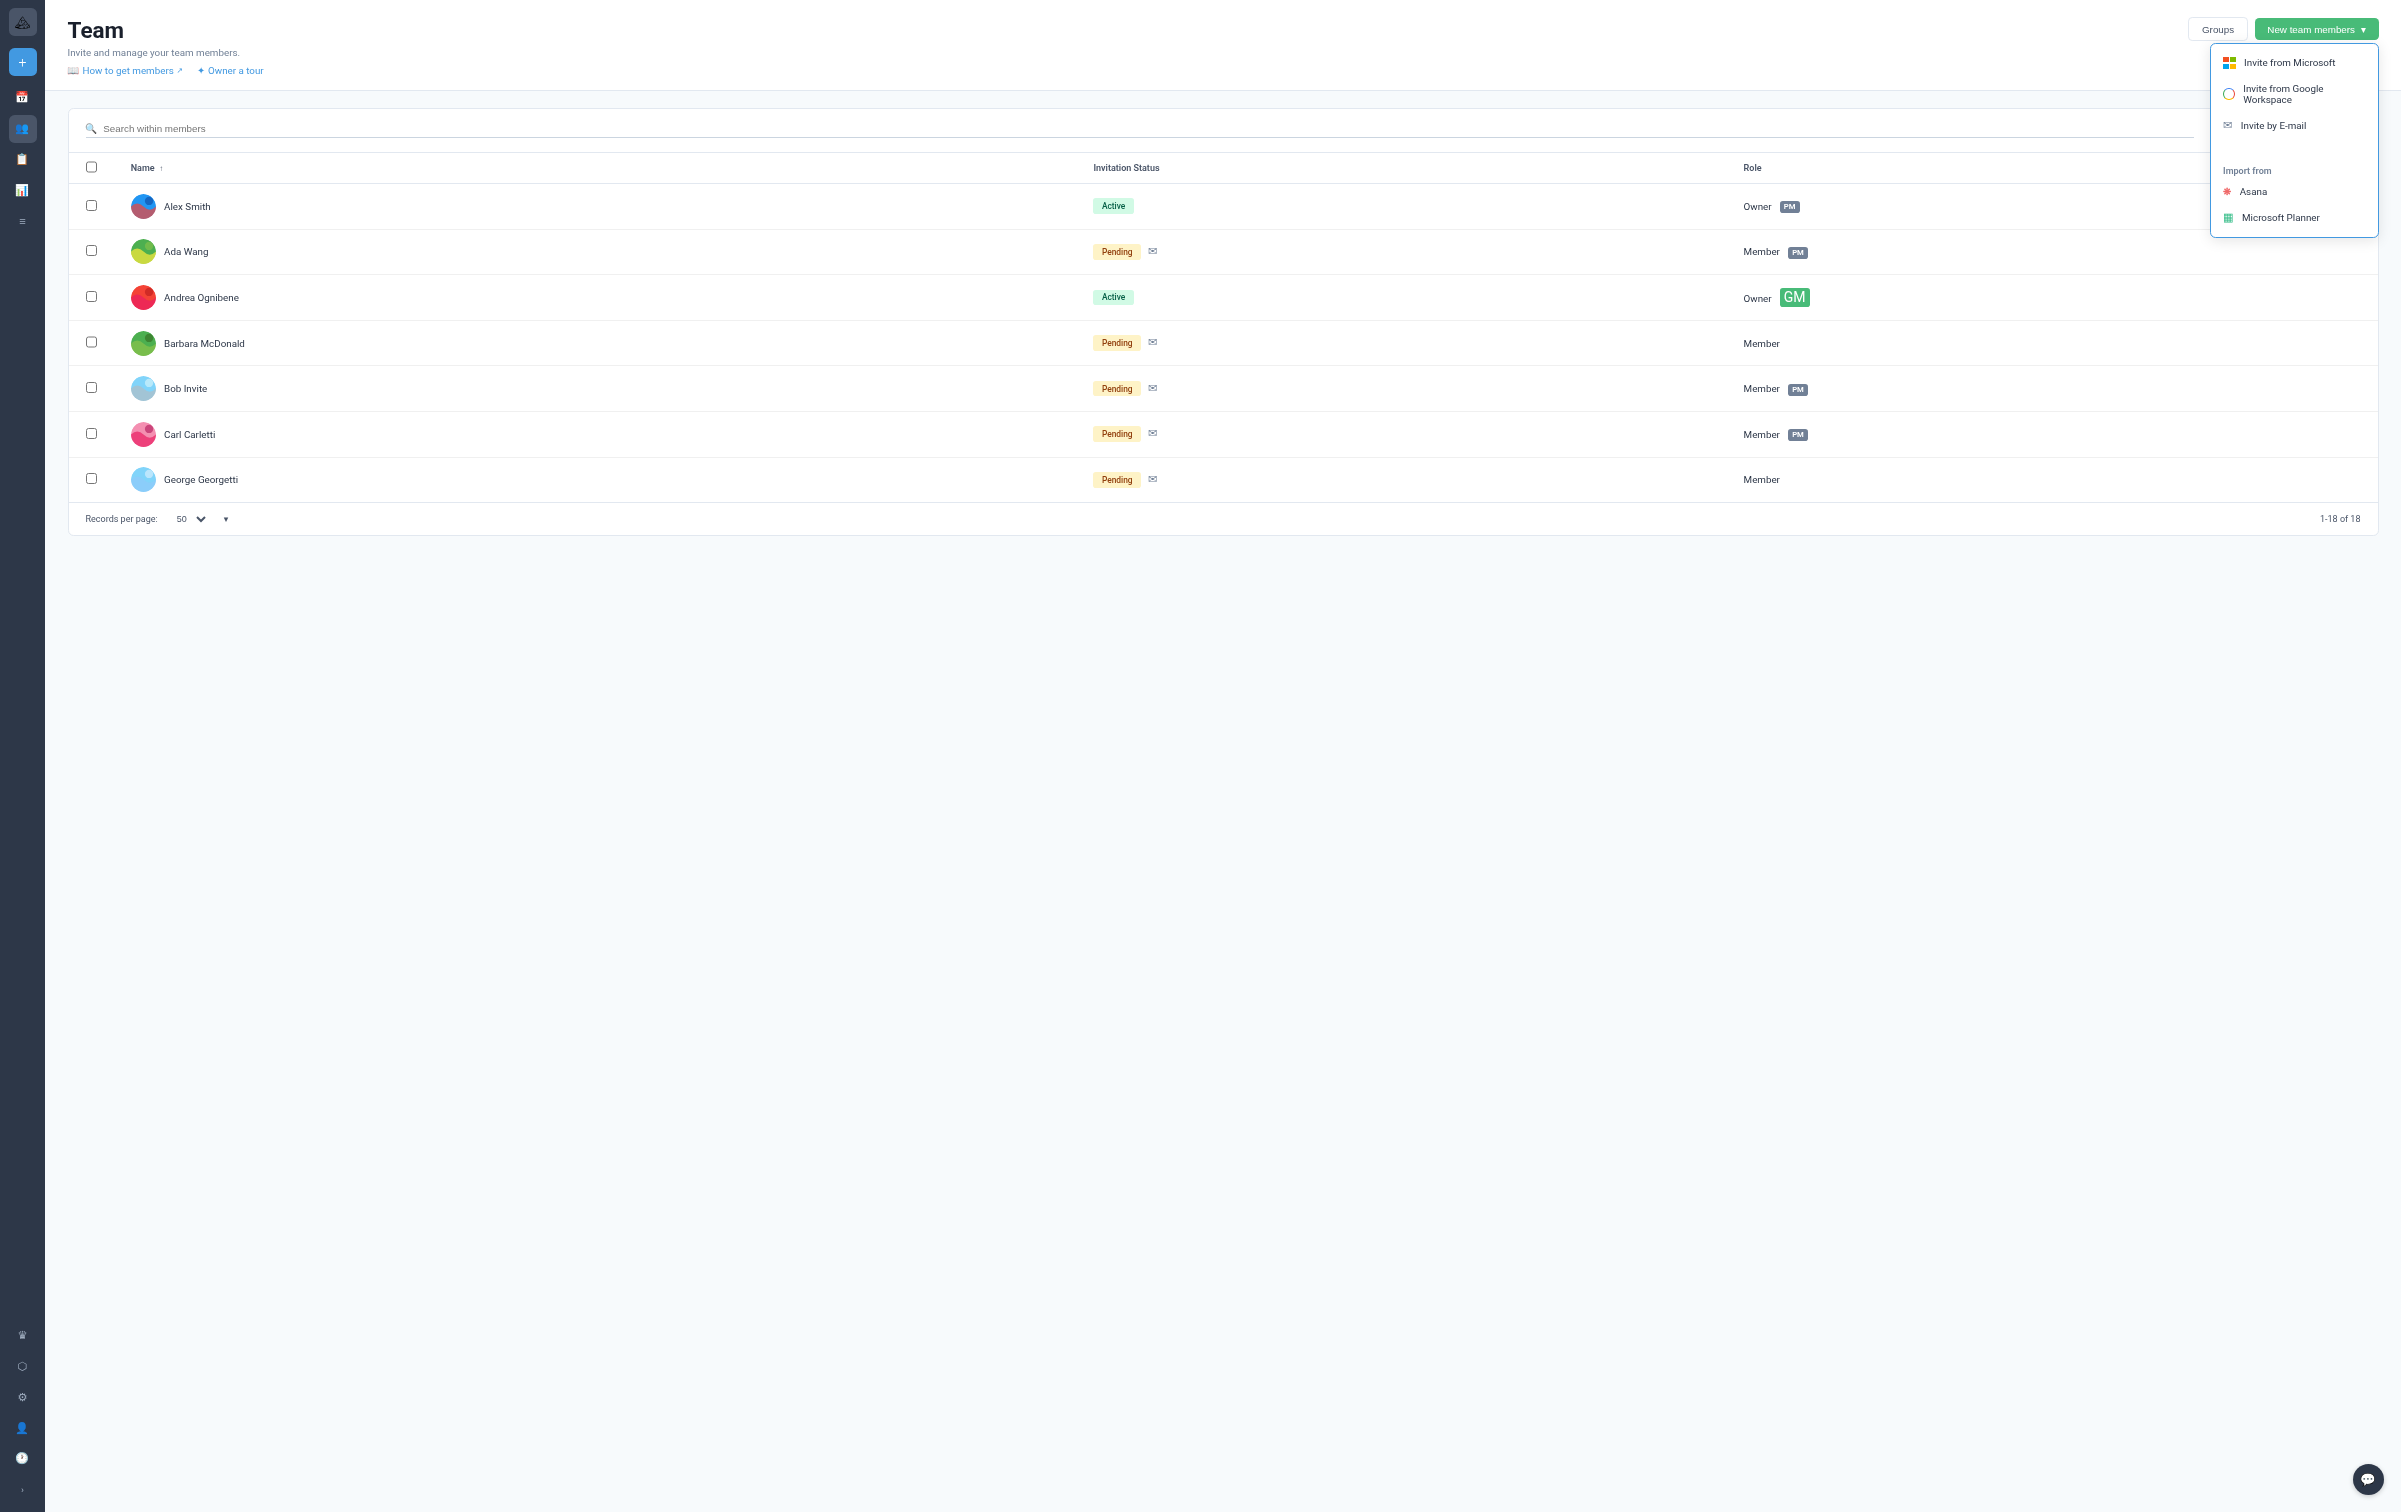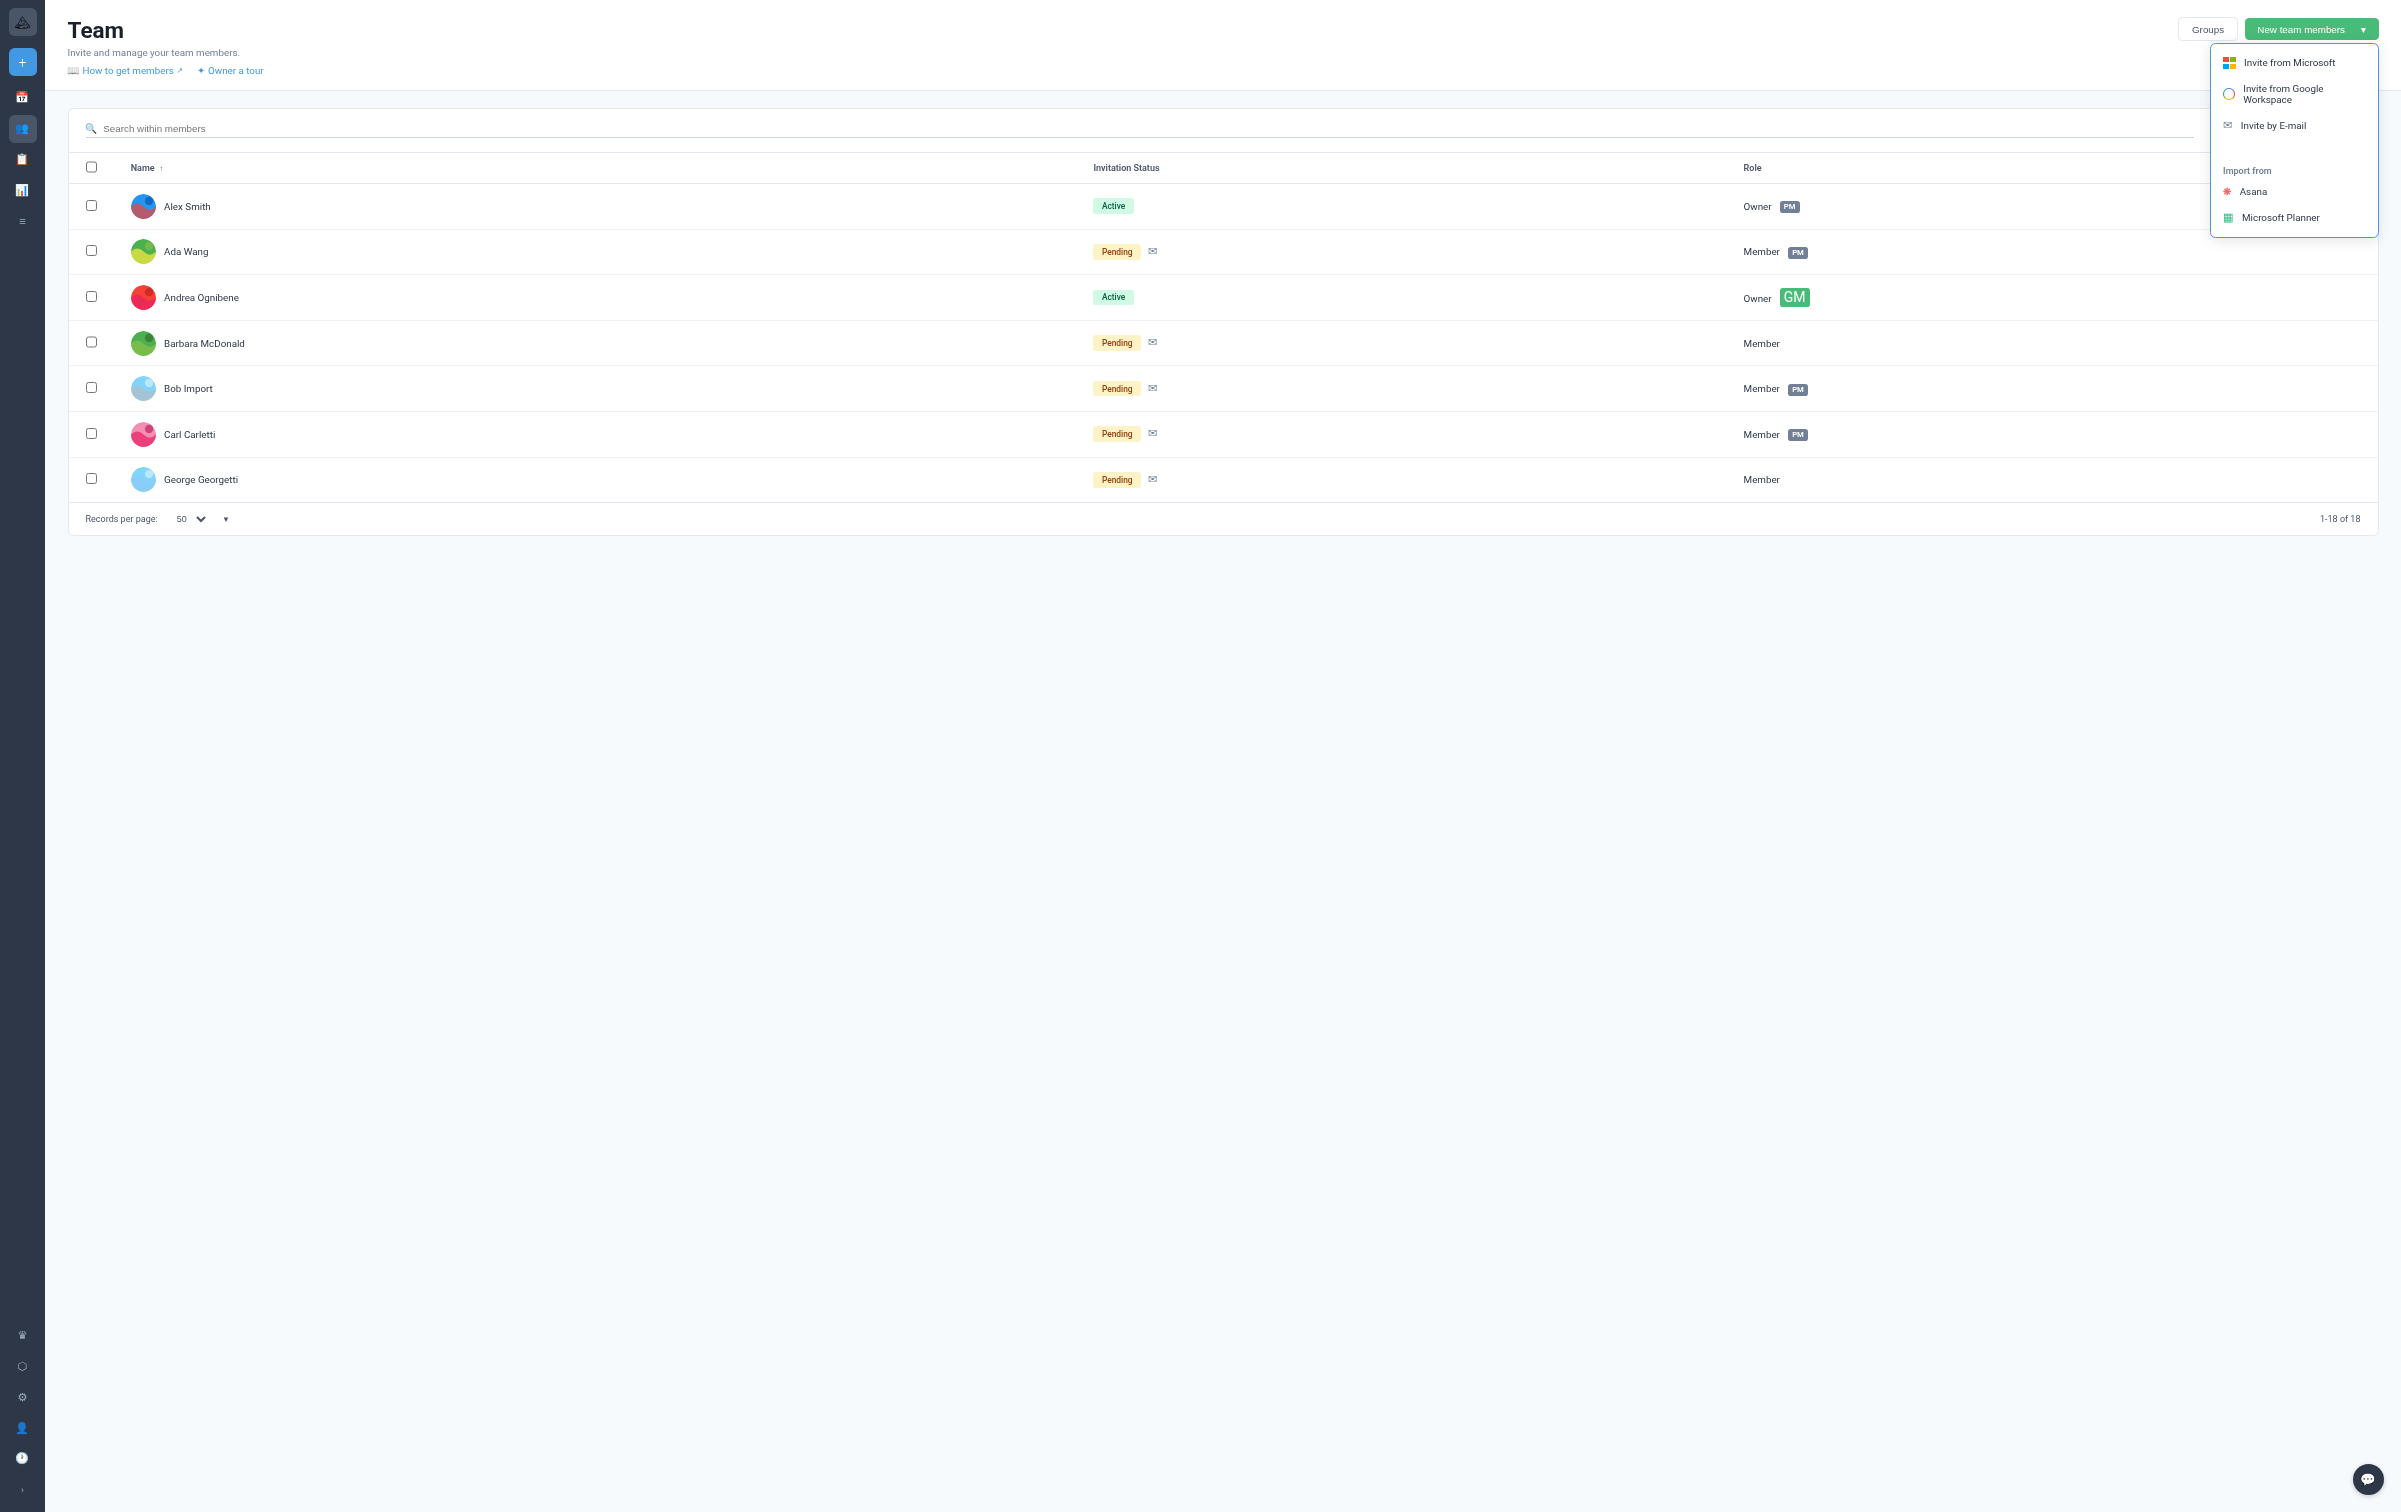--- a/index.html
+++ b/index.html
@@ -78,21 +78,21 @@
     }
     .btn-new-team {
       background: #48bb78;
       color: white;
       border: none;
       padding: 5.6px 12.6px;
       border-radius: 4.2px;
       font-size: 9.8px;
       font-weight: 500;
       cursor: pointer;
-      display: flex; align-items: center; gap: 16px;
+      display: flex; align-items: center; gap: 6px;
     }
 
     
     .dropdown-wrapper { position: relative; }
     .dropdown-menu {
       position: absolute;
       top: calc(100% + 2.8px);
       right: 0;
       background: white;
       border: 1.4px solid #4299e1;
@@ -407,21 +407,21 @@
   </tr>
             <tr>
     <td><input type="checkbox" class="checkbox" style=""></td>
     <td>
       <div class="name-cell">
         <div class="avatar"><svg viewBox="0 0 36 36" xmlns="http://www.w3.org/2000/svg" class="avatar-svg">
     <circle cx="18" cy="18" r="18" fill="#81d4fa"></circle>
     <path d="M0 18 Q9 9 18 18 Q27 27 36 18 L36 36 L0 36 Z" fill="#b0bec5" opacity="0.7"></path>
     <circle cx="26" cy="10" r="6" fill="#e0f7fa" opacity="0.6"></circle>
   </svg></div>
-        <span>Bob Import</span>
+        <span>Bob Invite</span>
       </div>
     </td>
     <td>
       <span class="badge-pending">Pending</span><span class="email-icon" style="margin-left:7px; cursor:pointer;">✉</span>
     </td>
     <td>
       <span style="margin-right:5.6px">Member</span>
       <span class="role-badge-pm">PM</span>
     </td>
   </tr>

